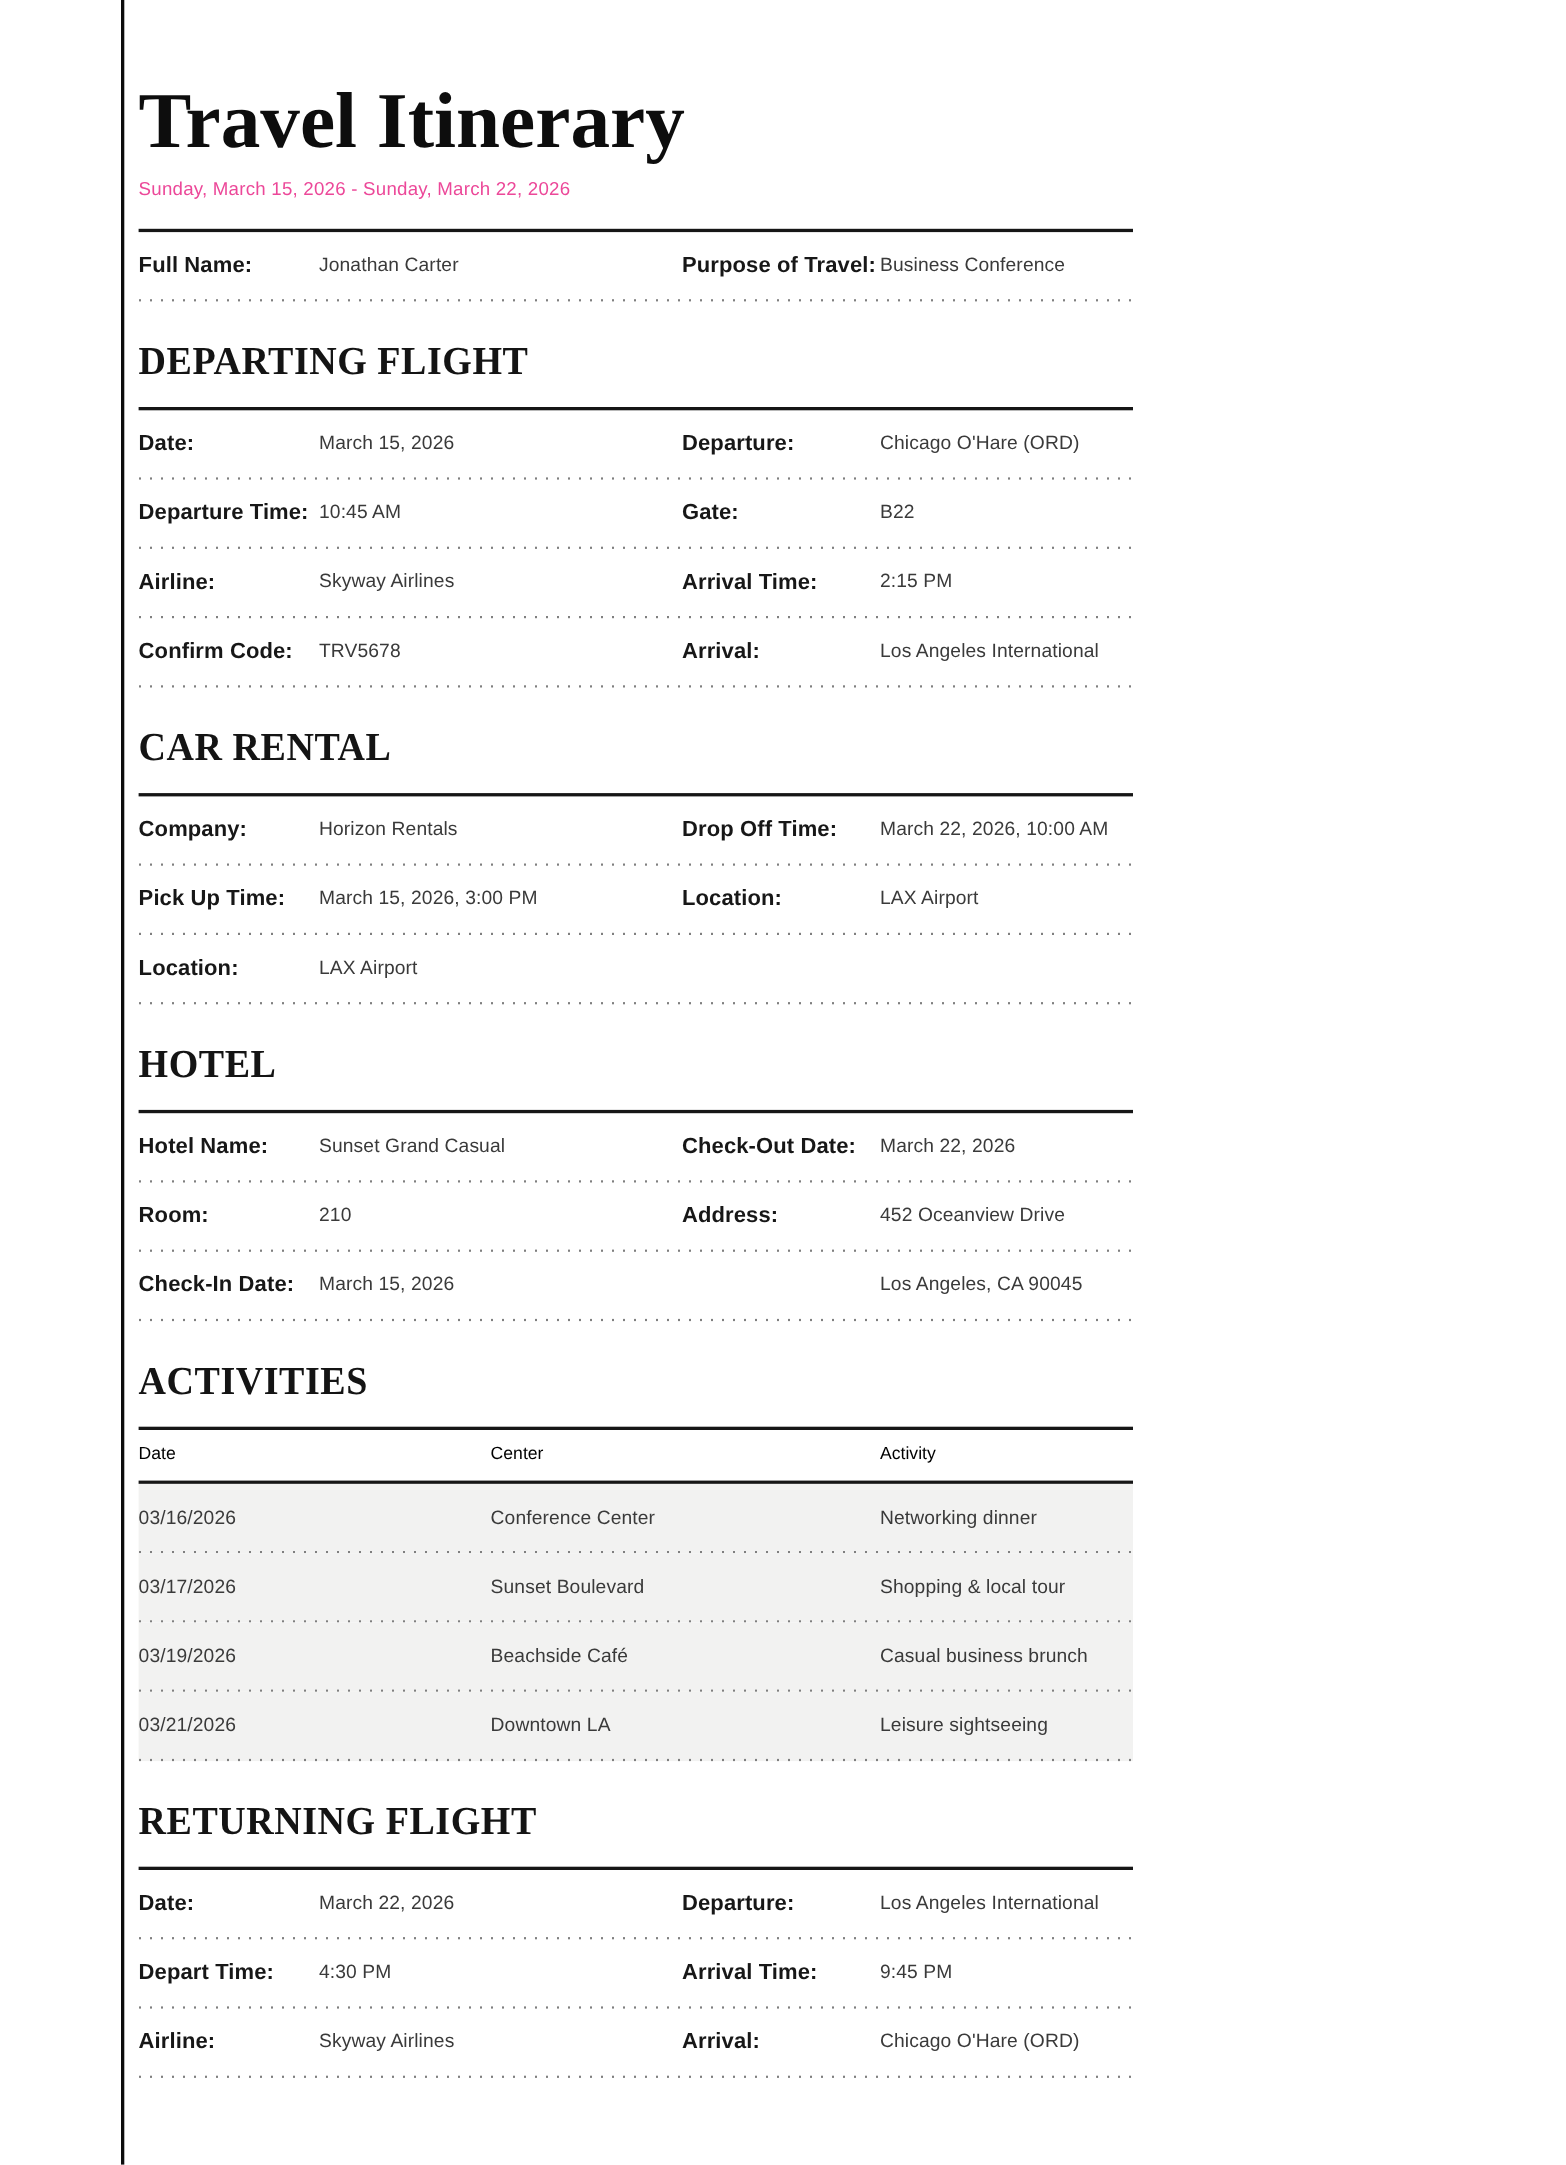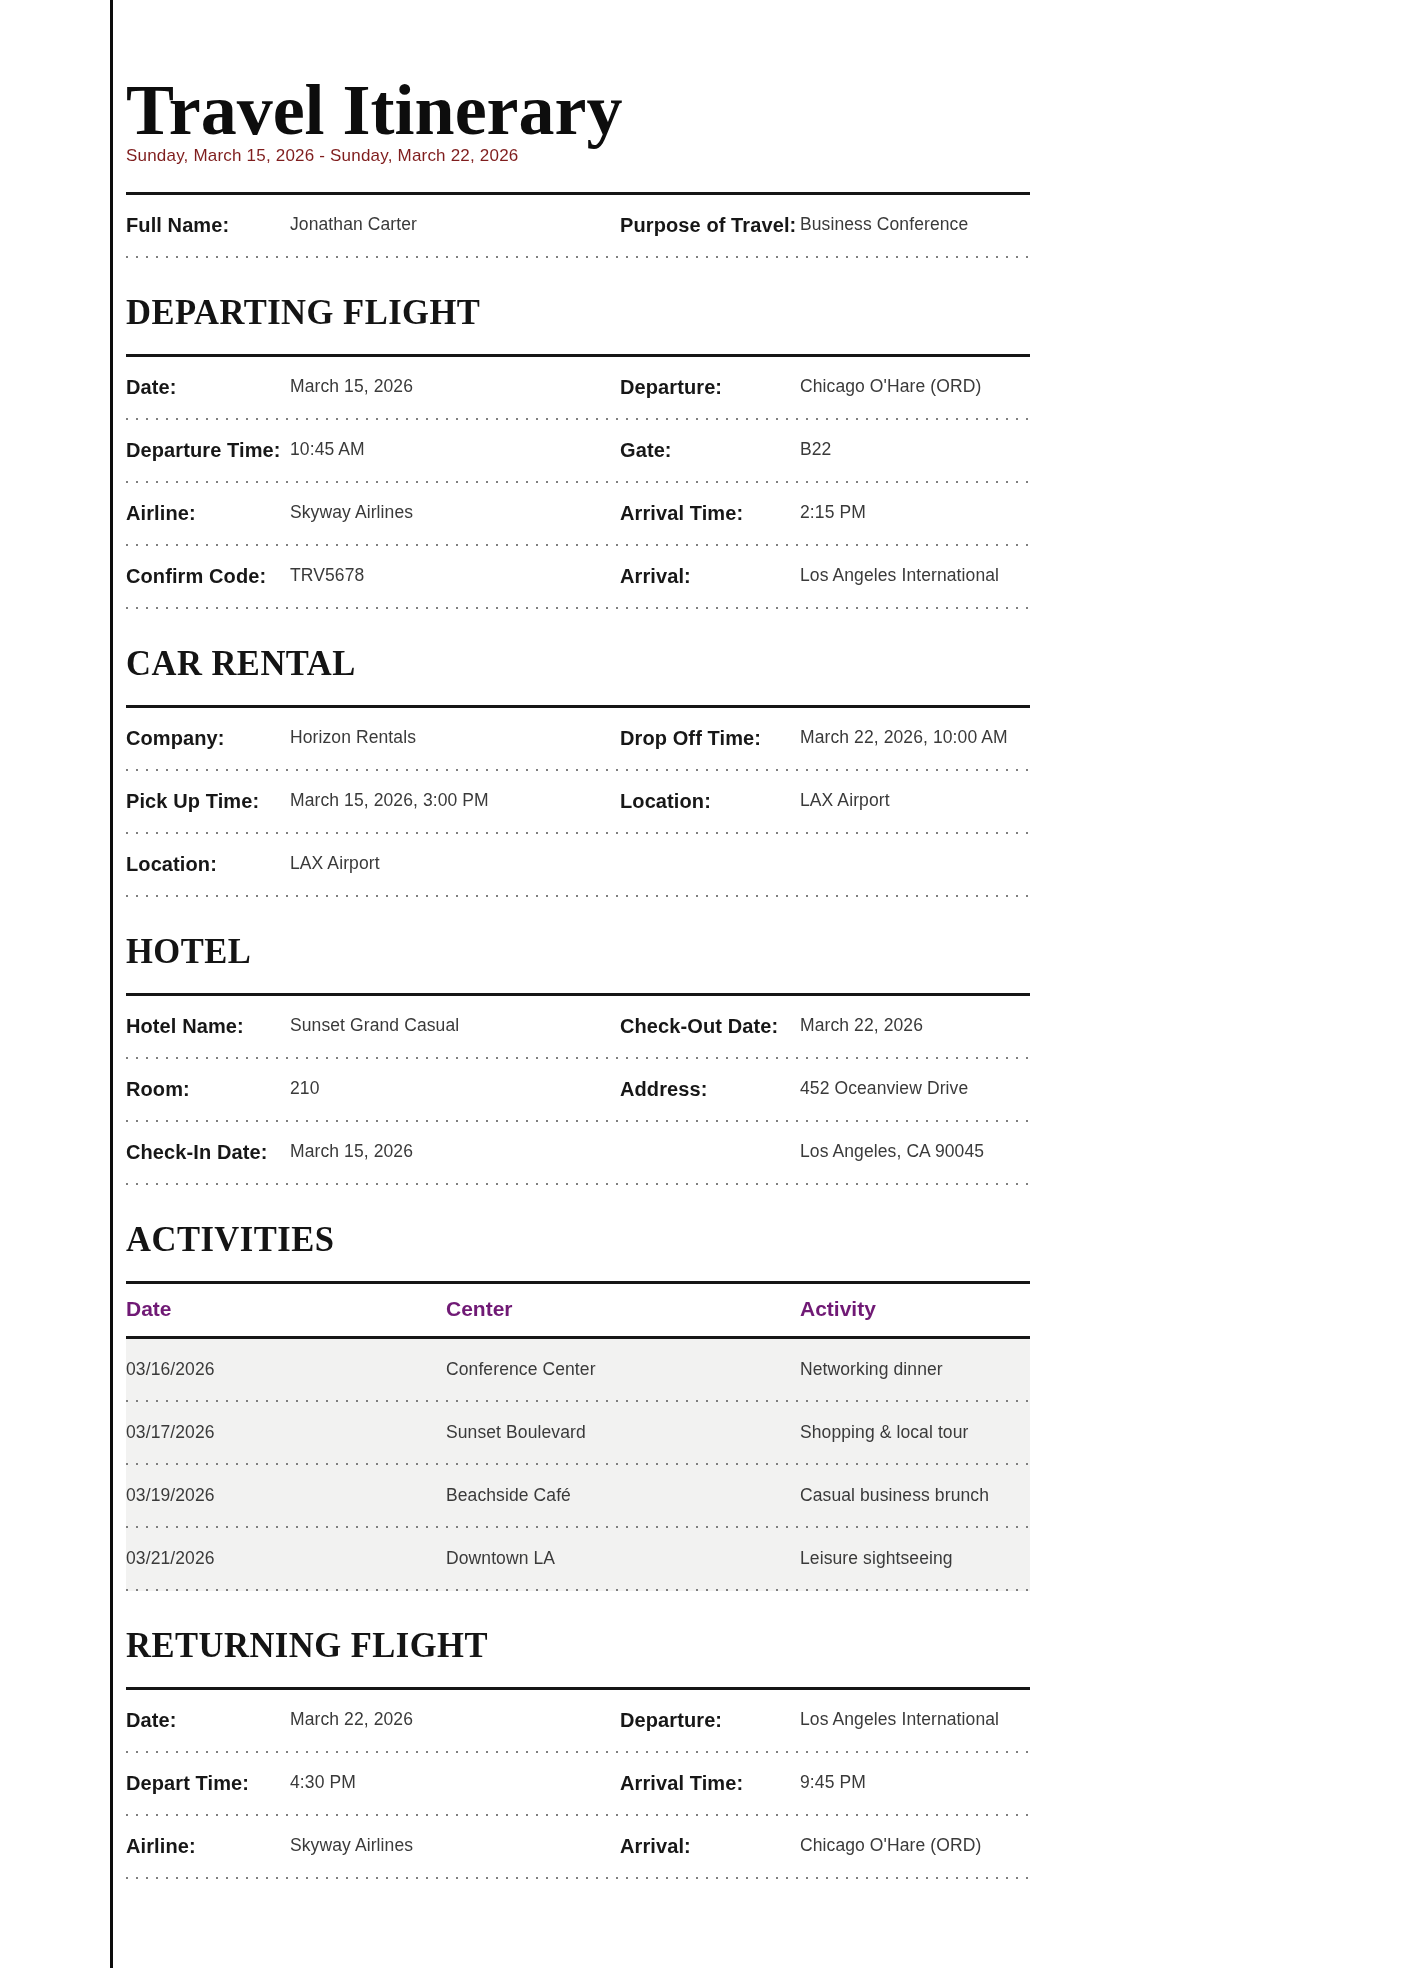--- a/index.html
+++ b/index.html
@@ -7,40 +7,40 @@
     width:1424px;height:1968px;position:relative;background:#ffffff;
     font-family:"Liberation Sans",sans-serif;color:#1c1c1c;overflow:hidden;
     -webkit-font-smoothing:antialiased;
   }
   .side-rule{position:absolute;left:110px;top:0;width:3px;height:1968px;background:#0c0c0c;}
   .content{margin-left:126px;width:904px;}
   .page-title{
     margin-top:74px;font-family:"Liberation Serif",serif;font-weight:700;
     font-size:72px;line-height:1.0;color:#0d0d0d;letter-spacing:0px;
   }
-  .date-range{margin-top:0;font-size:17px;color:#7f1d1d;letter-spacing:.2px;}
+  .date-range{margin-top:16px;font-size:17px;color:#ec4899;letter-spacing:.2px;}
   .rule{height:3px;background:#161616;}
   .rule.top{margin-top:26px;}
   .section-title{
     margin:36px 0 24px;font-family:"Liberation Serif",serif;font-weight:700;
     font-size:36px;line-height:1.0;color:#141414;letter-spacing:.5px;
     transform:scale(.96,1);transform-origin:left center;
   }
   .frow{
     display:grid;grid-template-columns:164px 330px 180px 1fr;align-items:start;
     padding:19px 0 21px;
     background:repeating-linear-gradient(90deg,#7f7f7f 0 2px,transparent 2px 10px) left bottom/100% 2px no-repeat;
   }
   .lbl{font-weight:700;font-size:20px;color:#171717;letter-spacing:.1px;}
   .val{font-size:17.5px;color:#3a3a3a;letter-spacing:.1px;}
   .thead{
     display:grid;grid-template-columns:320px 354px 1fr;
     padding:13px 0 15px;
   }
-  .th{font-weight:700;font-size:21px;color:#701a75;}
+  .th{font-weight:400;font-size:16px;color:#000000;}
   .trow{
     display:grid;grid-template-columns:320px 354px 1fr;
     padding:20px 0 22px;
     background-color:#f2f2f1;
     background-image:repeating-linear-gradient(90deg,#7f7f7f 0 2px,transparent 2px 10px);
     background-position:left bottom;background-size:100% 2px;background-repeat:no-repeat;
   }
   .td{font-size:17.5px;color:#3a3a3a;letter-spacing:.1px;}
 </style>
 </head>

